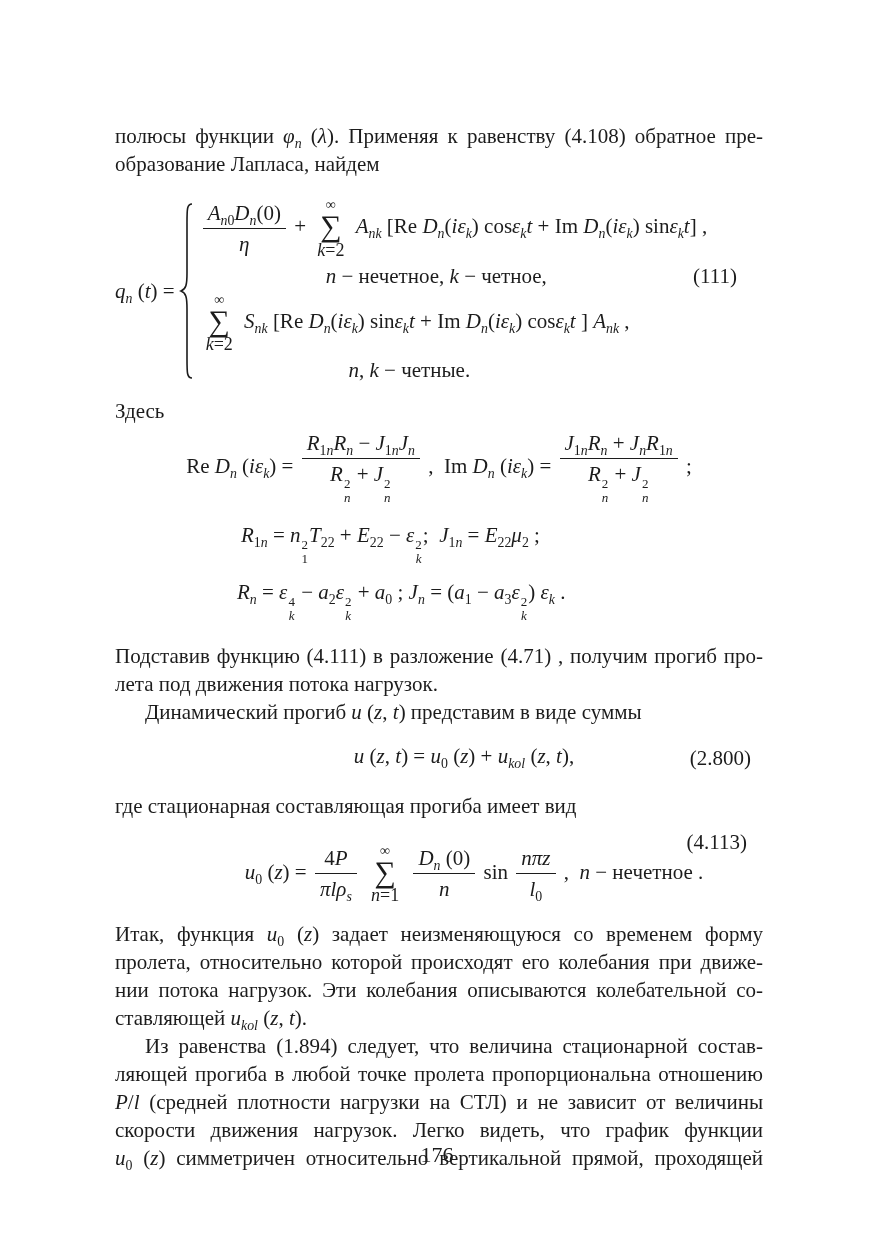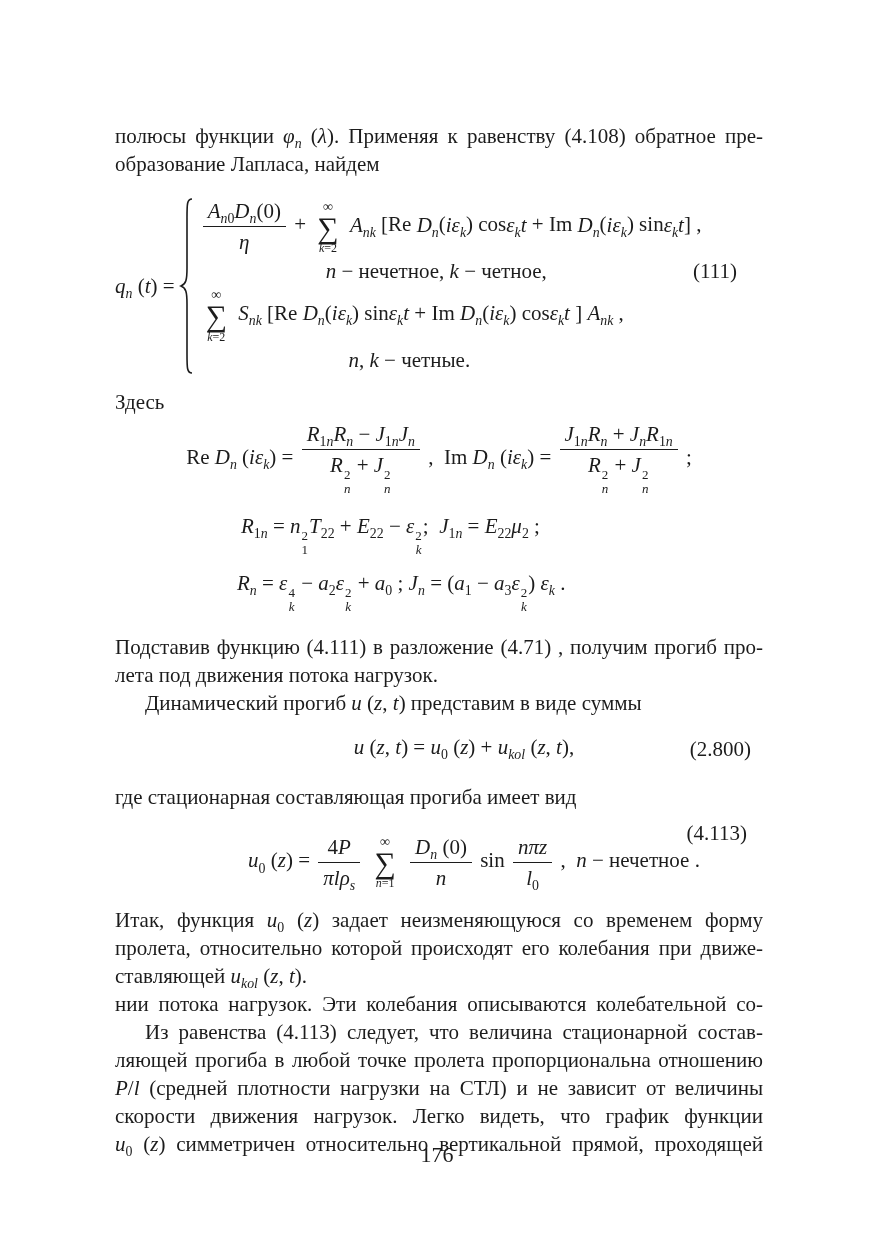--- a/index.html
+++ b/index.html
@@ -17,21 +17,21 @@
   i{font-style:italic;}
   sub,sup{font-size:66%;line-height:0;}
   
   .frac{display:inline-block;vertical-align:middle;text-align:center;margin:0 3px;line-height:1.15;}
   .frac .num{display:block;padding:0 5px 3px;}
   .frac .den{display:block;border-top:1.4px solid var(--text,#1c1c1c);padding:3px 5px 0;}
   
   .sum{display:inline-flex;flex-direction:column;align-items:center;vertical-align:middle;line-height:1;margin:0 6px;}
   .sum .t{font-size:14px;line-height:1;}
   .sum .s{font-size:30px;line-height:.95;}
-  .sum .b{font-size:12px;line-height:1;}
+  .sum .b{font-size:18px;line-height:1;}
   
   .stk{display:inline-flex;flex-direction:column;align-items:center;font-size:62%;line-height:1.1;vertical-align:-0.5em;margin:0 1px;}
   .stk span{display:block;}
   
   .eq111{display:flex;align-items:center;margin:18px 0 12px;}
   .eq111-lhs{flex:0 0 auto;margin-right:4px;white-space:nowrap;}
   .brace{flex:0 0 auto;margin-right:5px;}
   .cases{flex:1;display:flex;flex-direction:column;}
   .case-expr{white-space:nowrap;padding:2px 0;}
   .cond-row{position:relative;text-align:center;height:30px;line-height:30px;}
@@ -141,26 +141,26 @@
     <div class="expr"><i>u</i><sub>0</sub> (<i>z</i>) = <span class="frac"><span class="num">4<i>P</i></span><span class="den"><i>πlρ<sub>s</sub></i></span></span> <span class="sum">
           <span class="t">∞</span>
           <span class="s">∑</span>
           <span class="b"><i>n</i>=1</span>
         </span> <span class="frac"><span class="num"><i>D<sub>n</sub></i> (0)</span><span class="den"><i>n</i></span></span> sin <span class="frac"><span class="num"><i>nπz</i></span><span class="den"><i>l</i><sub>0</sub></span></span> ,&nbsp; <i>n</i> − нечетное .</div>
   </div>
 
   <p class="para">
     <span class="line j">Итак, функция <i>u</i><sub>0</sub> (<i>z</i>) задает неизменяющуюся со временем форму</span>
     <span class="line j">пролета, относительно которой происходят его колебания при движе-</span>
+    <span class="line j">нии потока нагрузок. Эти колебания описываются колебательной со-</span>
     <span class="line">ставляющей <i>u<sub>kol</sub></i> (<i>z</i>, <i>t</i>).</span>
-    <span class="line j">нии потока нагрузок. Эти колебания описываются колебательной со-</span>
   </p>
 
   <p class="para">
-    <span class="line j ind">Из равенства (4.113) следует, что величина стационарной состав-</span>
+    <span class="line j ind">Из равенства (1.894) следует, что величина стационарной состав-</span>
     <span class="line j">ляющей прогиба в любой точке пролета пропорциональна отношению</span>
     <span class="line j"><i>P</i>/<i>l</i> (средней плотности нагрузки на СТЛ) и не зависит от величины</span>
     <span class="line j">скорости движения нагрузок. Легко видеть, что график функции</span>
     <span class="line j"><i>u</i><sub>0</sub> (<i>z</i>) симметричен относительно вертикальной прямой, проходящей</span>
   </p>
 
 </div>
 
 <div class="pageno">176</div>
 

